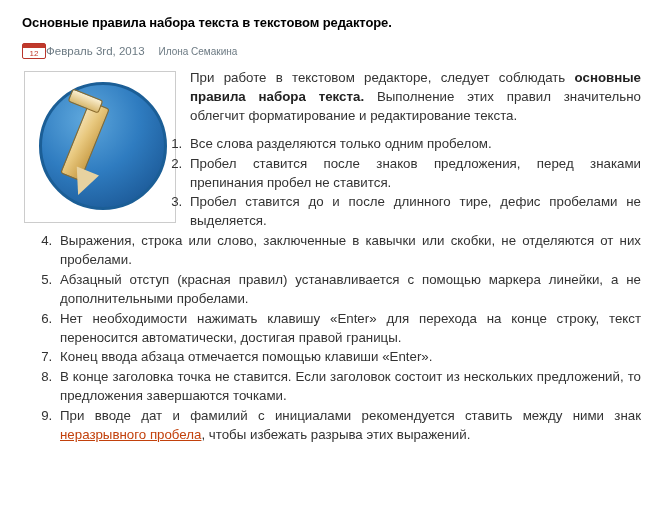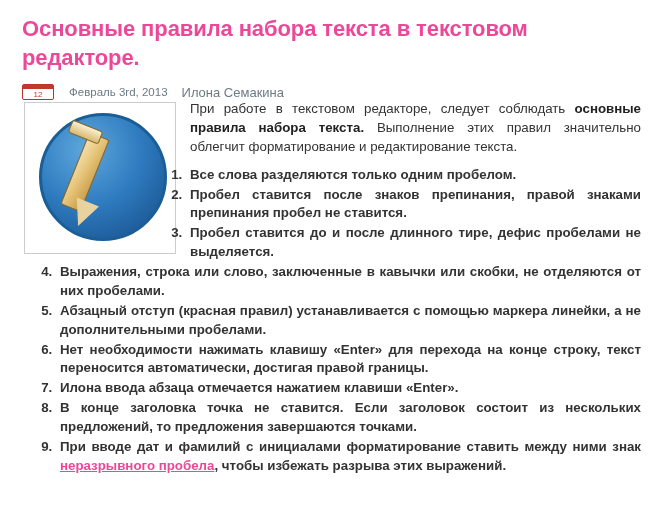--- a/index.html
+++ b/index.html
@@ -15,42 +15,42 @@
     overflow: hidden;
   }
   .page {
     position: relative;
     width: 659px;
     height: 528px;
     box-sizing: border-box;
     padding: 10px 18px 0 22px;
   }
   .post-title {
-    font-size: 22px;
+    font-size: 13px;
     font-weight: bold;
-    color: #ec4899;
+    color: #000000;
     line-height: 1.32;
     letter-spacing: -0.1px;
     margin: 4px 0 10px 0;
     max-width: 600px;
   }
   .meta-row {
     display: flex;
     align-items: center;
     margin: 12px 0 0 0;
   }
   .cal-icon {
     position: relative;
-    width: 32px;
+    width: 24px;
     height: 16px;
     border: 1px solid #b9352b;
     border-radius: 2px;
     background: #ffffff;
     box-sizing: border-box;
-    margin-right: 15px;
+    margin-right: 0;
     flex: 0 0 auto;
   }
   .cal-icon .cal-top {
     position: absolute;
     top: 0; left: 0; right: 0;
     height: 4px;
     background: #c0392b;
   }
   .cal-icon .cal-num {
     position: absolute;
@@ -61,24 +61,25 @@
     color: #c0392b;
     font-family: "Liberation Sans", sans-serif;
   }
   .meta-date {
     font-size: 11.5px;
     color: #6c7a83;
     margin-right: 14px;
     text-align: center;
   }
   .meta-author {
-    font-size: 13px;
+    font-size: 10px;
     color: #6c7a83;
   }
   .content {
+    margin-top: 10px;
     font-size: 13.3px;
     line-height: 1.42;
     color: #333333;
     text-align: justify;
   }
   .thumb {
     float: left;
     width: 152px;
     height: 152px;
     border: 1px solid #cccccc;
@@ -141,29 +142,28 @@
   }
   .intro {
     margin: 0;
     padding: 0;
   }
   .intro b { font-weight: bold; color: #222; }
   ol.rules {
     margin: 9px 0 0 0;
     padding-left: 34px;
     text-align: justify;
-    font-weight: bold;
   }
   ol.rules > li {
     margin-bottom: 1px;
     padding-left: 4px;
   }
   .clear { clear: both; }
   a.inline-link {
-    color: #ec4899;
+    color: #c2410c;
     text-decoration: underline;
   }
 </style>
 </head>
 <body>
 
 <div class="page">
 
   <h1 class="post-title">Основные правила набора текста в текстовом редакторе.</h1>
 
@@ -186,25 +186,25 @@
         <span class="pen-nib"></span>
       </div>
     </div>
 
     <p class="intro">
       <span>При работе в текстовом редакторе, следует соблюдать </span><b>основные правила набора текста.</b><span> Выполнение этих правил значительно облегчит форматирование и редактирование текста.</span>
     </p>
 
     <ol class="rules">
       <li>Все слова разделяются только одним пробелом.</li>
-      <li>Пробел ставится после знаков препинания, правой знаками препинания пробел не ставится.</li>
+      <li>Пробел ставится после знаков предложения, перед знаками препинания пробел не ставится.</li>
       <li>Пробел ставится до и после длинного тире, дефис пробелами не выделяется.</li>
       <li>Выражения, строка или слово, заключенные в кавычки или скобки, не отделяются от них пробелами.</li>
       <li>Абзацный отступ (красная правил) устанавливается с помощью маркера линейки, а не дополнительными пробелами.</li>
       <li>Нет необходимости нажимать клавишу «Enter» для перехода на конце строку, текст переносится автоматически, достигая правой границы.</li>
-      <li>Илона ввода абзаца отмечается нажатием клавиши «Enter».</li>
+      <li>Конец ввода абзаца отмечается помощью клавиши «Enter».</li>
       <li>В конце заголовка точка не ставится. Если заголовок состоит из нескольких предложений, то предложения завершаются точками.</li>
-      <li><span>При вводе дат и фамилий с инициалами форматирование ставить между ними знак </span><a class="inline-link" href="#">неразрывного пробела</a><span>, чтобы избежать разрыва этих выражений.</span></li>
+      <li><span>При вводе дат и фамилий с инициалами рекомендуется ставить между ними знак </span><a class="inline-link" href="#">неразрывного пробела</a><span>, чтобы избежать разрыва этих выражений.</span></li>
     </ol>
 
     <div class="clear"></div>
   </div>
 </div>
 
 </body></html>

